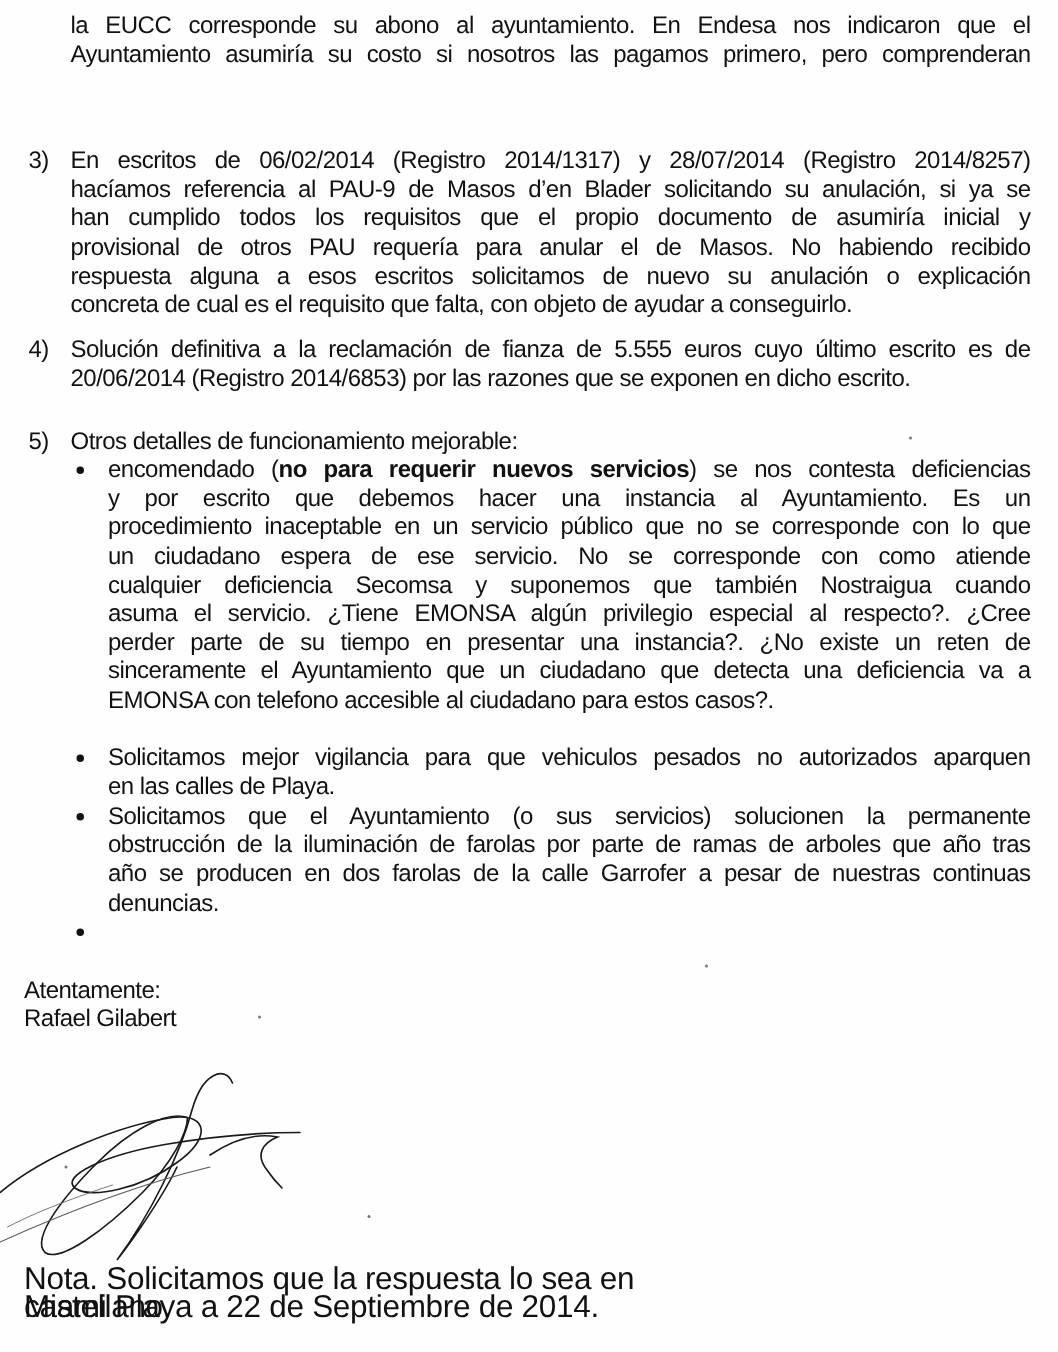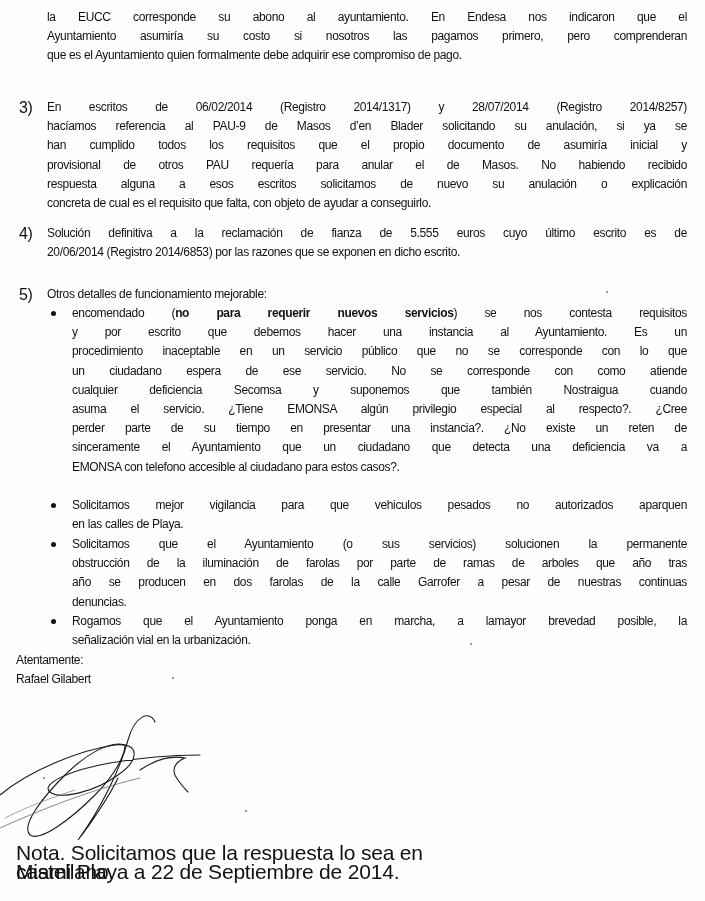--- a/index.html
+++ b/index.html
@@ -16,21 +16,21 @@
     color: #111111;
   }
   .page {
     position: absolute;
     left: 0; top: 0;
     width: 705px; height: 901px;
     background: #fefefe;
   }
   .narrow {
     font-family: "Liberation Sans", sans-serif;
-    font-size: 12px;
+    font-size: 16px;
     line-height: 19.2px;
     letter-spacing: -0.35px;
     transform-origin: 0 0;
   }
   .para {
     position: absolute;
     text-align: justify;
     text-align-last: left;
   }
   .num {
@@ -60,21 +60,20 @@
   }
 </style>
 </head>
 <body>
 
 <div class="page">
 
   <div class="para narrow" style="left:47px; top:8px; width:640px;">
     <div style="text-align:justify;text-align-last:justify;">la EUCC corresponde su abono al ayuntamiento. En Endesa nos indicaron que el</div>
     <div style="text-align:justify;text-align-last:justify;">Ayuntamiento asumiría su costo si nosotros las pagamos primero, pero comprenderan</div>
-    <div>que es el Ayuntamiento quien formalmente debe adquirir ese compromiso de pago.</div>
   </div>
 
   <div class="num narrow" style="left:19px; top:98px;">3)</div>
   <div class="para narrow" style="left:47px; top:98px; width:640px;">
     <div class="jl">En escritos de 06/02/2014 (Registro 2014/1317) y 28/07/2014 (Registro 2014/8257)</div>
     <div class="jl">hacíamos referencia al PAU-9 de Masos d’en Blader solicitando su anulación,  si ya se</div>
     <div class="jl">han cumplido todos los requisitos que el propio documento de asumiría inicial y</div>
     <div class="jl">provisional de otros PAU requería para anular el de Masos. No habiendo recibido</div>
     <div class="jl">respuesta alguna a esos escritos solicitamos de nuevo su anulación o explicación</div>
     <div>concreta de cual es el requisito que falta, con objeto de ayudar a conseguirlo.</div>
@@ -85,21 +84,21 @@
     <div class="jl">Solución definitiva a la reclamación de fianza de 5.555 euros cuyo último escrito es de</div>
     <div>20/06/2014 (Registro 2014/6853) por las razones que se exponen en dicho escrito.</div>
   </div>
 
   <div class="num narrow" style="left:19px; top:285px;">5)</div>
   <div class="para narrow" style="left:47px; top:285px; width:640px;">Otros detalles de funcionamiento mejorable:</div>
 
   <div class="bullet-dot" style="left:51px; top:311px;"></div>
   <div class="para narrow" style="left:72px; top:304px; width:615px;">
     <div class="jl">
-      <span>encomendado (</span><b>no para requerir nuevos servicios</b><span>) se nos contesta requisitos</span>
+      <span>encomendado (</span><b>no para requerir nuevos servicios</b><span>) se nos contesta deficiencias</span>
     </div>
     <div class="jl">y por escrito que debemos hacer una instancia al Ayuntamiento. Es un</div>
     <div class="jl">procedimiento inaceptable en un servicio público que no se corresponde con lo que</div>
     <div class="jl">un ciudadano espera de ese servicio. No se corresponde con como atiende</div>
     <div class="jl">cualquier deficiencia Secomsa y suponemos que también Nostraigua cuando</div>
     <div class="jl">asuma el servicio. ¿Tiene EMONSA algún privilegio especial al respecto?. ¿Cree</div>
     <div class="jl">perder parte de su tiempo en presentar una instancia?. ¿No existe un reten de</div>
     <div class="jl">sinceramente el Ayuntamiento que un ciudadano que detecta una deficiencia va a</div>
     <div>EMONSA con telefono accesible al ciudadano para estos casos?.</div>
   </div>
@@ -112,24 +111,20 @@
 
   <div class="bullet-dot" style="left:51px; top:542px;"></div>
   <div class="para narrow" style="left:72px; top:535px; width:615px;">
     <div class="jl">Solicitamos que el Ayuntamiento (o sus servicios) solucionen la permanente</div>
     <div class="jl">obstrucción de la iluminación de farolas por parte de ramas de arboles que año tras</div>
     <div class="jl">año se producen en dos farolas de la calle Garrofer a pesar de nuestras continuas</div>
     <div>denuncias.</div>
   </div>
 
   <div class="bullet-dot" style="left:51px; top:619px;"></div>
-  <div class="para narrow" style="left:72px; top:612px; width:615px;">
-    <div class="jl">Rogamos que el Ayuntamiento ponga en marcha, a lamayor brevedad posible, la</div>
-    <div>señalización vial en la urbanización.</div>
-  </div>
 
   <div class="para narrow" style="left:16px; top:651px; width:300px;">Atentamente:</div>
   <div class="para narrow" style="left:16px; top:670px; width:300px;">Rafael Gilabert</div>
 
   <svg style="position:absolute; left:0; top:700px;" width="220" height="145" viewBox="0 0 220 145">
     <g fill="none" stroke="#1a1a1a" stroke-width="1.1" stroke-linecap="round">
 
       <path d="M0,95 C30,70 80,50 115,45 C140,42 140,60 118,75 C95,92 60,100 50,92 C40,84 70,70 110,63 C150,56 180,55 200,55"></path>
 
       <path d="M125,45 C110,40 85,55 65,75 C45,95 20,125 30,135 C40,142 70,120 95,95 C115,75 125,55 125,45"></path>

